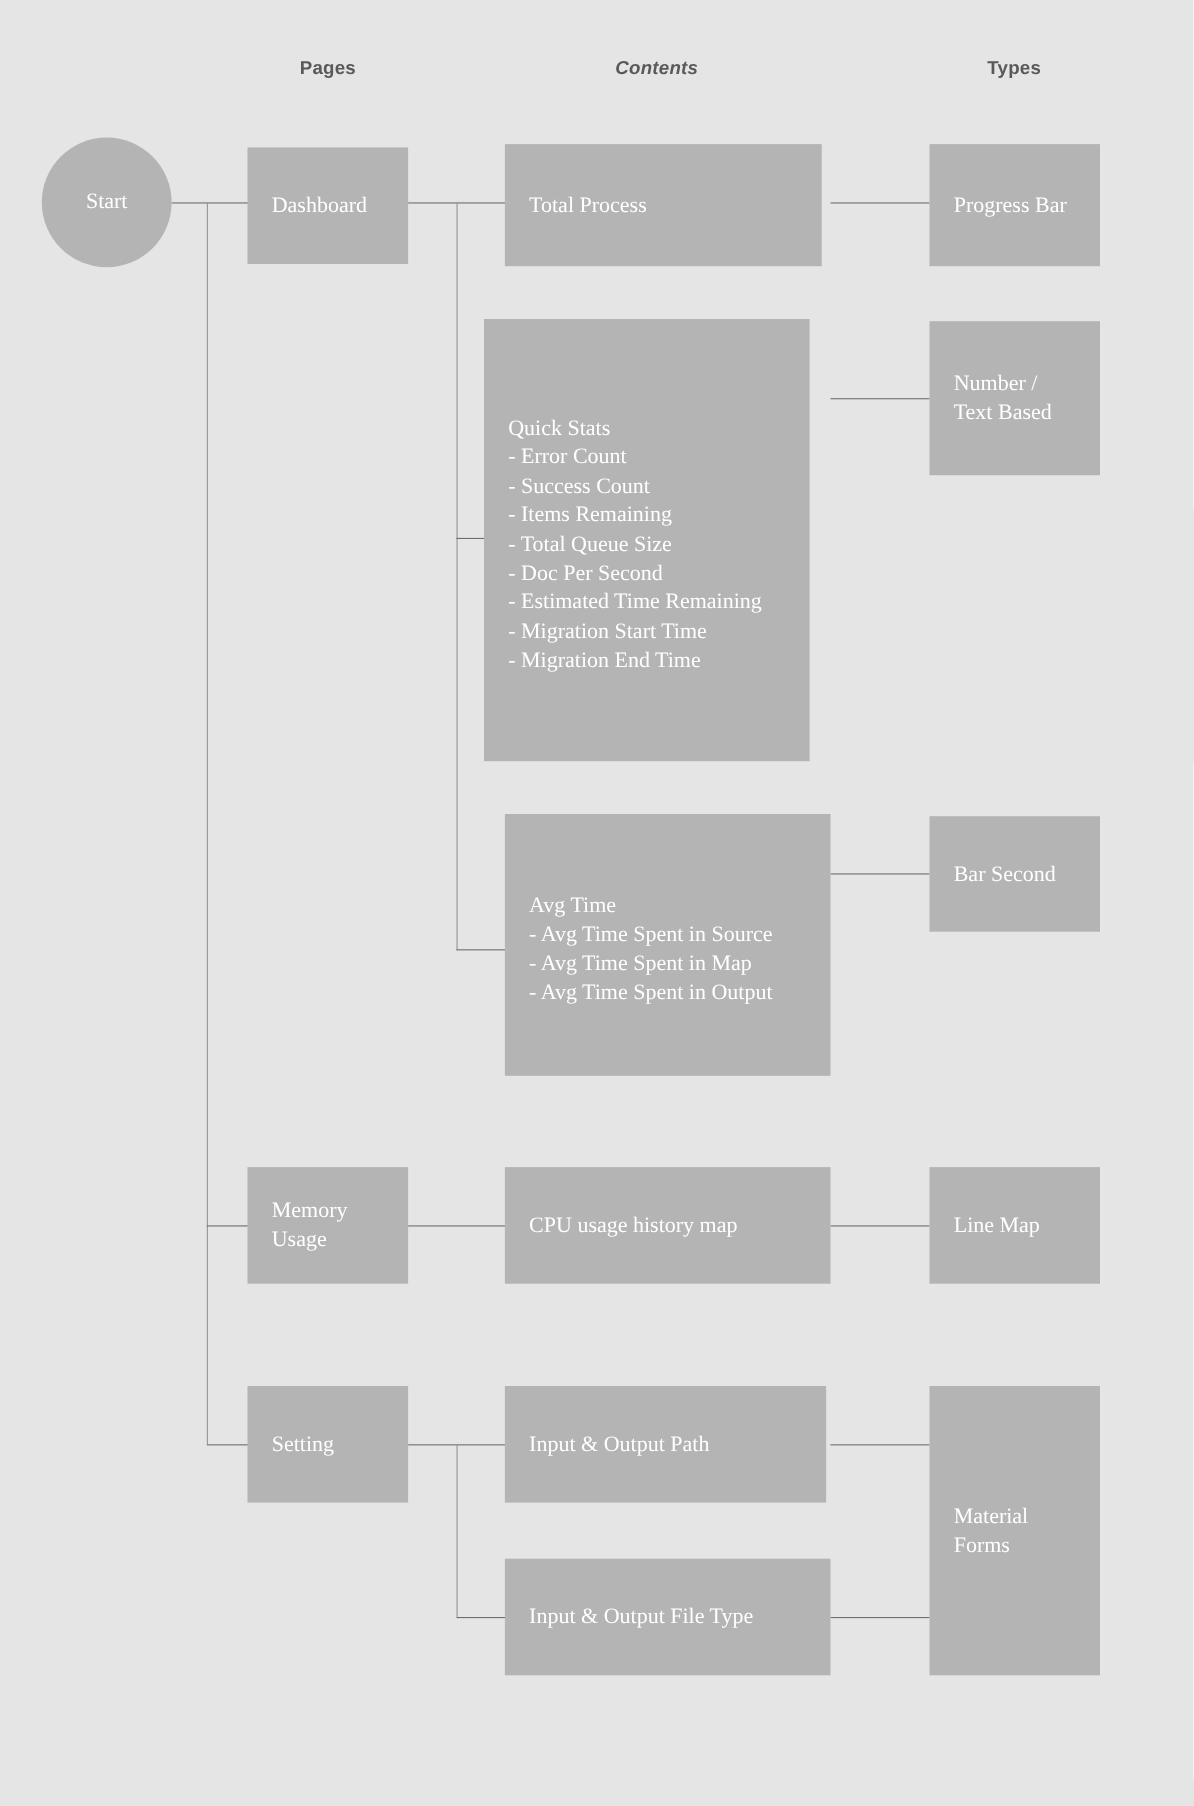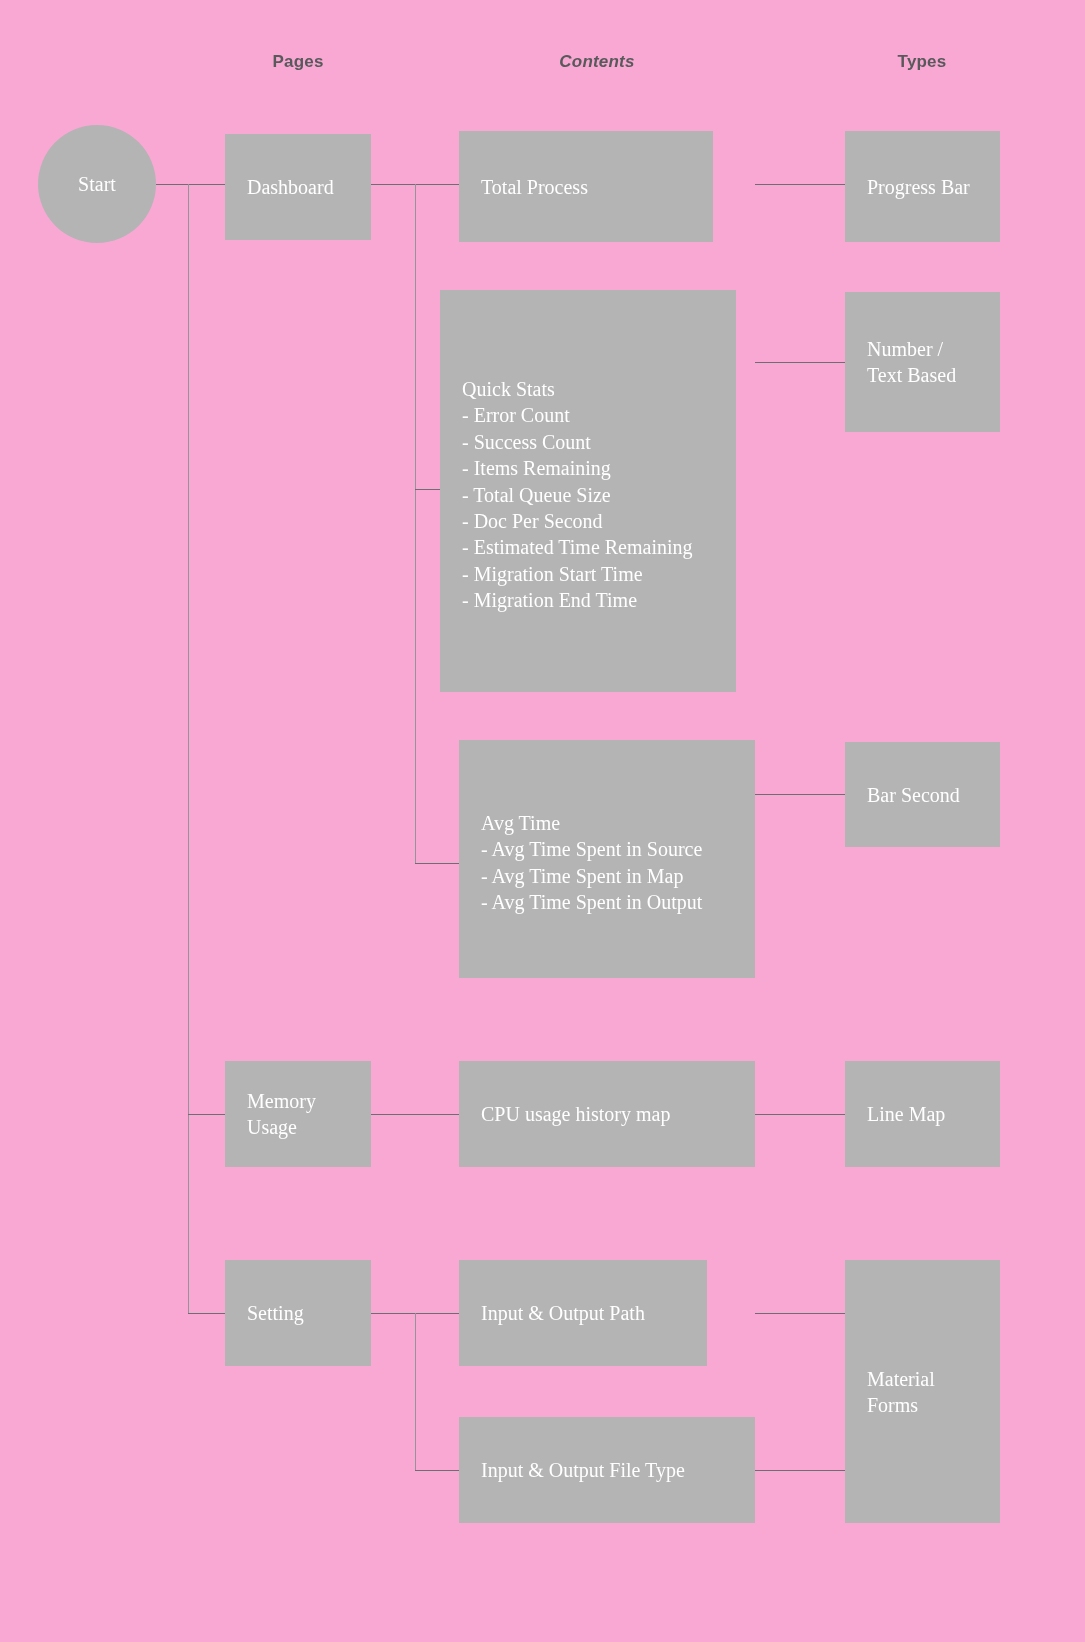--- a/index.html
+++ b/index.html
@@ -7,21 +7,21 @@
     padding: 0;
     background: #ffffff;
   }
   body {
     font-family: "Liberation Serif", serif;
   }
   #canvas {
     position: relative;
     width: 1085px;
     height: 1642px;
-    background: #f9a8d4;
+    background: #e5e5e5;
     overflow: hidden;
   }
 
   
   .col-header {
     position: absolute;
     font-family: "Liberation Sans", sans-serif;
     font-weight: bold;
     font-size: 17px;
     color: #58595b;
@@ -138,21 +138,21 @@
 
   <div class="node v-center" style="left:225px; top:1061px; width:146px; height:106px;">
     <span class="label">Memory
 Usage</span>
   </div>
 
   <div class="node v-center" style="left:225px; top:1260px; width:146px; height:106px;">
     <span class="label">Setting</span>
   </div>
 
-  <div class="node v-center" style="left:459px; top:131px; width:254px; height:111px;">
+  <div class="node v-center" style="left:459px; top:131px; width:288px; height:111px;">
     <span class="label">Total Process</span>
   </div>
 
   <div class="node v-at" style="left:440px; top:290px; width:296px; height:402px;">
     <span class="label" style="top:86px;">Quick Stats
 - Error Count
 - Success Count
 - Items Remaining
 - Total Queue Size
 - Doc Per Second
@@ -165,21 +165,21 @@
     <span class="label" style="top:70px;">Avg Time
 - Avg Time Spent in Source
 - Avg Time Spent in Map
 - Avg Time Spent in Output</span>
   </div>
 
   <div class="node v-center" style="left:459px; top:1061px; width:296px; height:106px;padding-left:12px;">
     <span class="label">CPU usage history map</span>
   </div>
 
-  <div class="node v-center" style="left:459px; top:1260px; width:248px; height:106px;">
+  <div class="node v-center" style="left:459px; top:1260px; width:292px; height:106px;">
     <span class="label">Input &amp; Output Path</span>
   </div>
 
   <div class="node v-center" style="left:459px; top:1417px; width:296px; height:106px;">
     <span class="label">Input &amp; Output File Type</span>
   </div>
 
   <div class="node v-center" style="left:845px; top:131px; width:155px; height:111px;">
     <span class="label">Progress Bar</span>
   </div>

